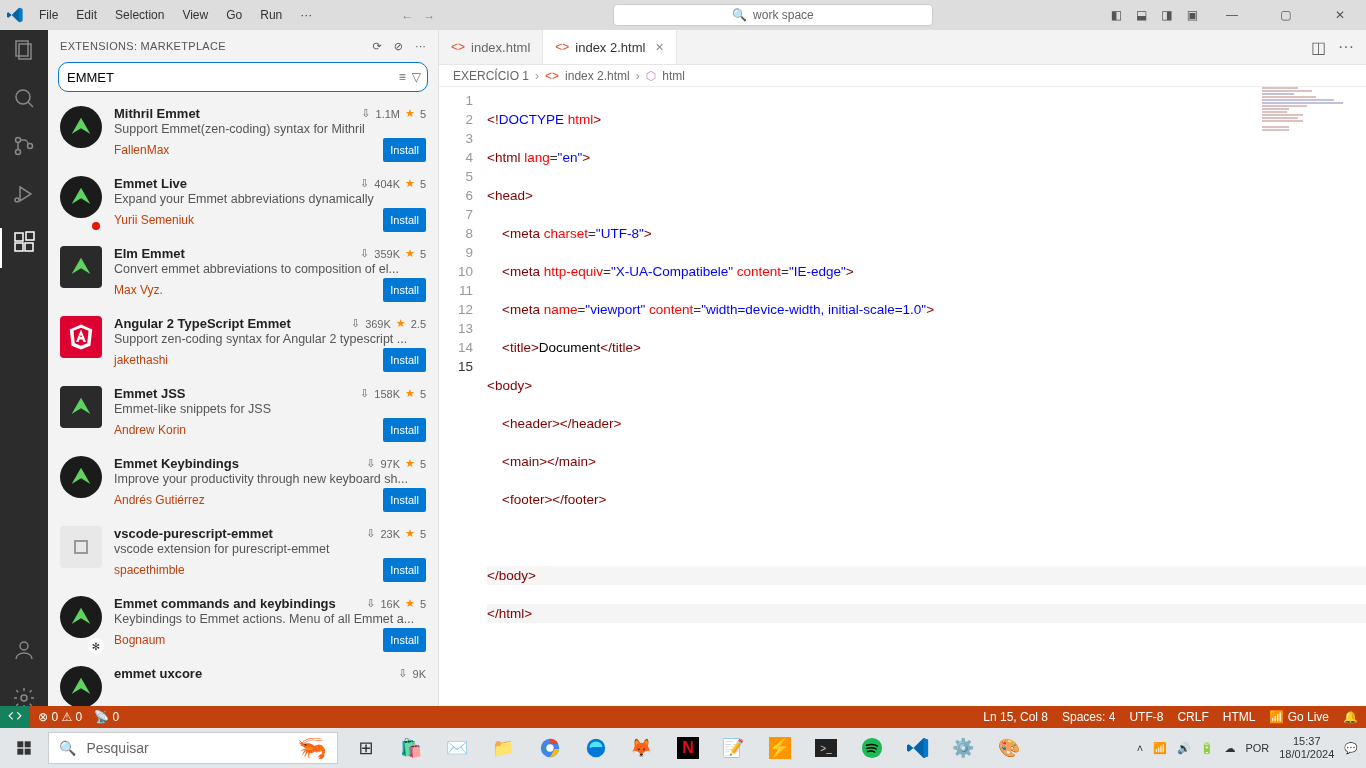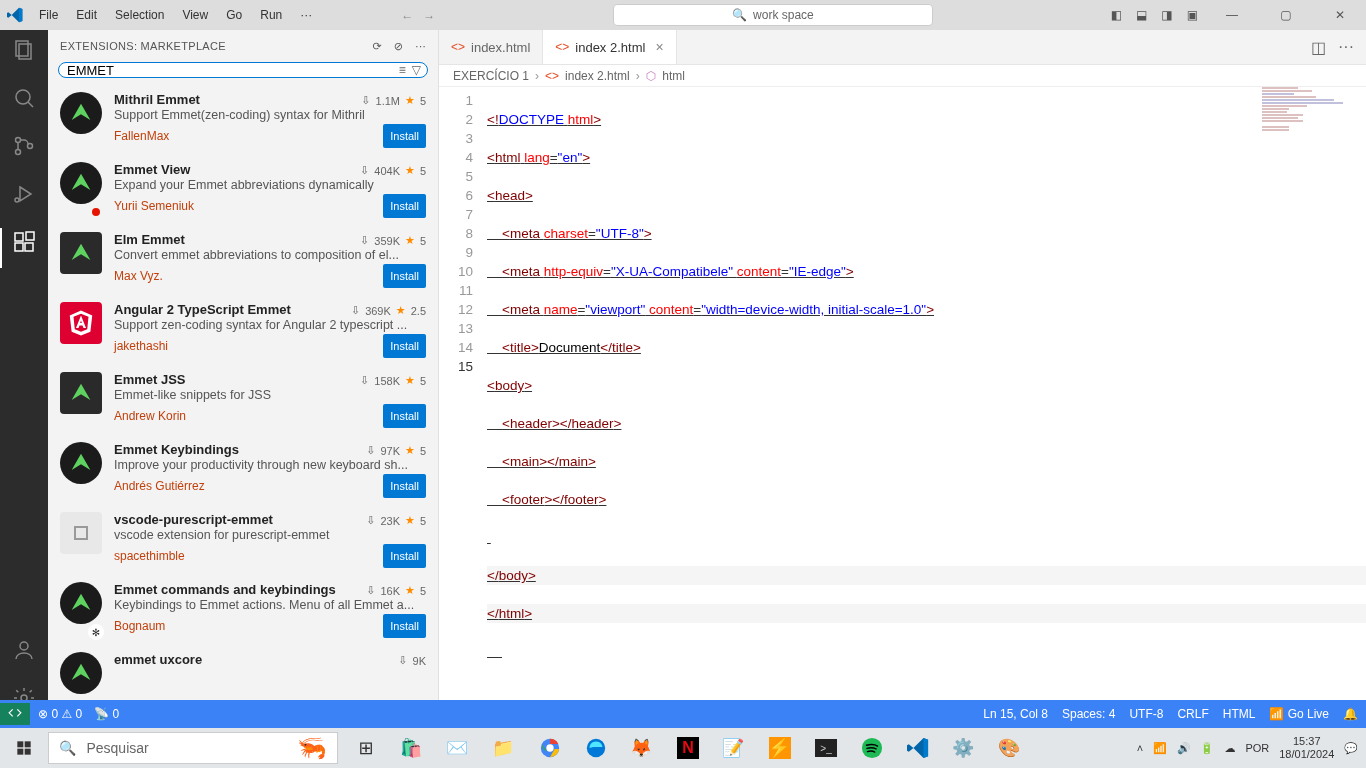--- a/index.html
+++ b/index.html
@@ -23,30 +23,30 @@
 .activitybar .icon.active { color:#fff; }
 .activitybar .active-border { position:absolute; left:0; width:2px; height:40px; background:#fff; }
 .activitybar .bottom { margin-top:auto; margin-bottom:10px; display:flex; flex-direction:column; gap:24px; align-items:center; }
 
 
 .sidebar { position:absolute; top:30px; left:48px; width:391px; bottom:48px; background:#f3f3f3; border-right:1px solid #e0e0e0; display:flex; flex-direction:column; }
 .sidebar-header { height:32px; display:flex; align-items:center; padding:0 12px; font-size:11px; color:#555; }
 .sidebar-header .title { flex:1; letter-spacing:0.3px; }
 .sidebar-header .actions { display:flex; gap:12px; color:#555; }
 .search-row { padding: 0 10px 6px 10px; }
-.search-input-wrap { display:flex; align-items:center; border:1px solid #0078d4; background:#fff; height:16px; border-radius:10px; }
+.search-input-wrap { display:flex; align-items:center; border:1px solid #0078d4; background:#fff; height:30px; border-radius:10px; }
 .search-input { flex:1; border:none; outline:none; font-size:13px; padding:0 8px; background:transparent; }
 .search-input-wrap .icons { display:flex; gap:6px; padding-right:6px; color:#666; font-size:12px; }
 
 .ext-list { flex:1; overflow-y:auto; }
 .ext-item { display:flex; padding:8px 12px 6px 12px; gap:12px; border-bottom:0; position:relative; }
 .ext-icon { width:42px; height:42px; border-radius:50%; display:flex; align-items:center; justify-content:center; flex-shrink:0; overflow:hidden; font-size:20px; font-weight:bold; }
 .ext-icon.square { border-radius:4px; }
 .ext-body { flex:1; min-width:0; }
-.ext-title-row { display:flex; align-items:flex-end; }
+.ext-title-row { display:flex; align-items:center; }
 .ext-title { font-weight:600; font-size:13px; color:#222; flex:1; white-space:nowrap; overflow:hidden; text-overflow:ellipsis; }
 .ext-stats { font-size:11px; color:#666; display:flex; gap:5px; align-items:center; white-space:nowrap; }
 .ext-stats .star { color:#ff8c00; }
 .ext-desc { font-size:12.5px; color:#555; white-space:nowrap; overflow:hidden; text-overflow:ellipsis; margin-top:1px; }
 .ext-footer { display:flex; align-items:center; margin-top:2px; }
 .ext-author { font-size:12px; color:#c2410c; flex:1; }
 .install-btn { background:#0078d4; color:#fff; font-size:11px; padding:6px 7px; border:none; border-radius:2px; cursor:pointer; }
 
 
 .editor { position:absolute; top:30px; left:439px; right:0; bottom:48px; background:#fff; display:flex; flex-direction:column; }
@@ -58,35 +58,35 @@
 .tabs .tab-actions { margin-left:auto; display:flex; gap:12px; padding:0 12px; align-items:center; color:#666; }
 
 .breadcrumb { height:22px; display:flex; align-items:center; padding:0 14px; font-size:12px; color:#666; gap:6px; border-bottom:1px solid #eee; }
 .breadcrumb .sep { color:#999; }
 .breadcrumb .file-icon { color:#e44d26; }
 
 .code { flex:1; display:flex; font-family:"Consolas","Courier New",monospace; font-size:13.5px; line-height:19px; position:relative; }
 .gutter { width:48px; text-align:right; color:#999; padding:4px 14px 0 0; user-select:none; }
 .gutter div { height:19px; }
 .gutter .current { color:#333; }
-.lines { flex:1; padding:4px 0 0 0; white-space:pre;text-decoration:underline; }
+.lines { flex:1; padding:4px 0 0 0; white-space:pre; }
 .lines div { height:19px; }
 .lines .hl { background:#f5f5f5; }
 .t-bracket { color:#800000; }
 .t-doctype { color:#0000ff; }
 .t-tag { color:#800000; }
 .t-attr { color:#ff0000; }
 .t-str { color:#0000ff; }
 .t-text { color:#000; }
 
 .minimap { position:absolute; top:0; right:14px; width:90px; height:60px; opacity:0.35; }
 .minimap .line { height:2px; margin-bottom:1px; }
 
 
-.statusbar { position:absolute; left:0; right:0; bottom:40px; height:28px; background:#3b82f6; color:#fff; font-size:12px; display:flex; align-items:center; padding:0 8px; }
+.statusbar { position:absolute; left:0; right:0; bottom:40px; height:22px; background:#c2410c; color:#fff; font-size:12px; display:flex; align-items:center; padding:0 8px; }
 .statusbar .remote { background:#16825d; height:22px; display:flex; align-items:center; padding:0 8px; margin:-0px 8px 0 -8px; }
 .statusbar .left { display:flex; gap:12px; align-items:center; }
 .statusbar .right { margin-left:auto; display:flex; gap:14px; }
 
 
 .taskbar { position:absolute; left:0; right:0; bottom:0; height:40px; background:#e3e6e8; display:flex; align-items:center; }
 .taskbar .start { width:48px; height:40px; display:flex; align-items:center; justify-content:center; }
 .taskbar .search-bar { width:290px; height:32px; background:#fff; border:1px solid #ccc; display:flex; align-items:center; padding:0 10px; gap:10px; font-size:14px; color:#666; }
 .taskbar .apps { display:flex; gap:6px; margin-left:8px; align-items:center; }
 .taskbar .app { width:40px; height:40px; display:flex; align-items:center; justify-content:center; font-size:18px; }
@@ -232,21 +232,21 @@
         <div style="position:relative;flex-shrink:0">
           <div class="ext-icon " style="background:#1b1b1b">
             <svg width="28" height="28" viewBox="0 0 24 24">
               <path fill="#5fd35f" d="M4 18L12 4l8 14-8-5-8 5z"></path>
             </svg>
           </div>
           <div style="position:absolute;bottom:0;right:0;width:12px;height:12px;background:#e51400;border-radius:50%;border:2px solid #f3f3f3"></div>
         </div>
         <div class="ext-body">
           <div class="ext-title-row">
-            <div class="ext-title">Emmet View</div>
+            <div class="ext-title">Emmet Live</div>
             <div class="ext-stats"><span>⇩</span> 404K <span class="star">★</span> 5</div>
           </div>
           <div class="ext-desc">Expand your Emmet abbreviations dynamically</div>
           <div class="ext-footer">
             <div class="ext-author">Yurii Semeniuk</div>
             <button class="install-btn">Install</button>
           </div>
         </div>
       </div>
       <div class="ext-item">

